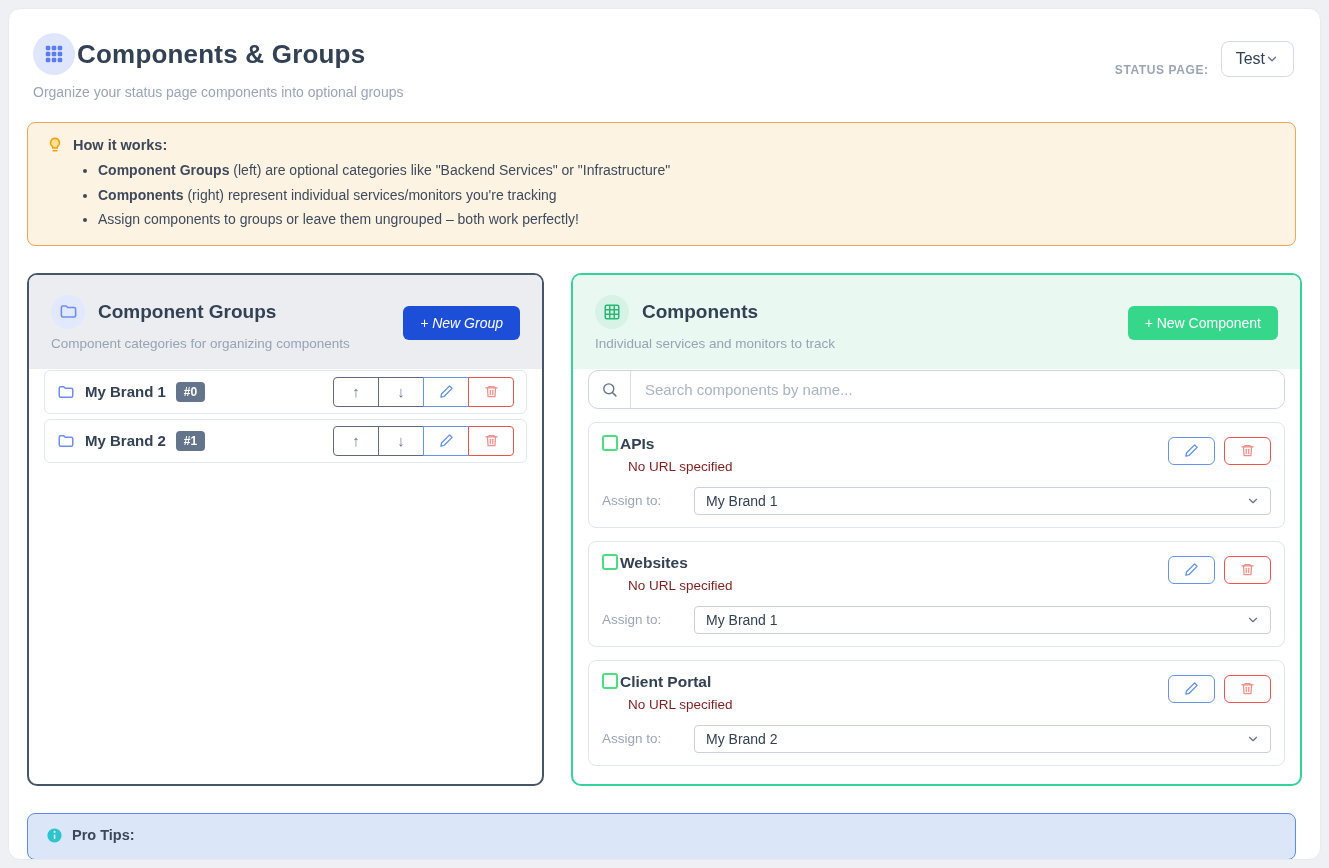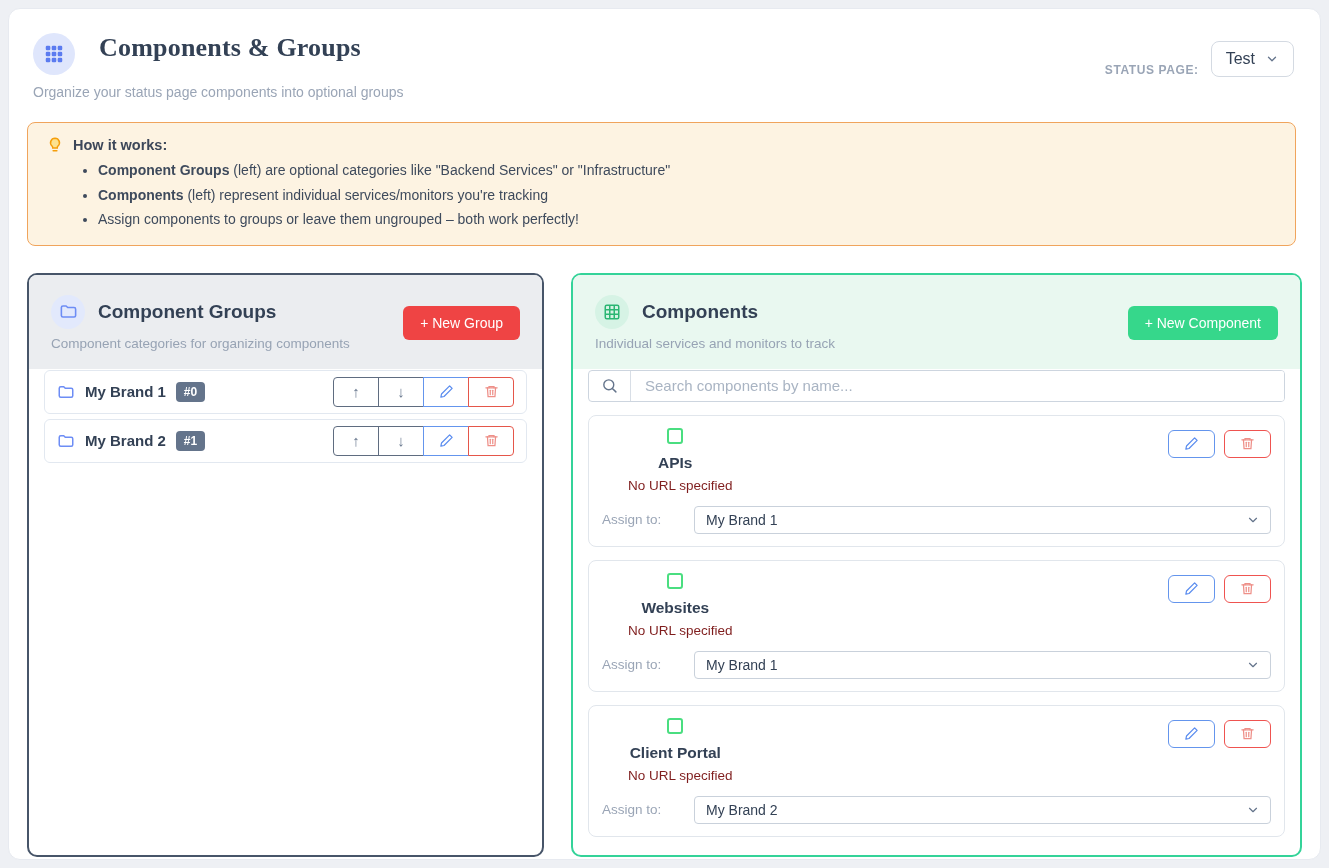--- a/index.html
+++ b/index.html
@@ -13,32 +13,32 @@
   .card {
     background:#fff;
     border:1px solid #e7eaf0;
     border-radius:12px;
     height:852px;
     padding:18px 18px 20px 18px;
     overflow:hidden;
   }
   
   .header-row { display:flex; justify-content:space-between; align-items:flex-start; padding:6px 8px 0 6px; }
-  .header-left .title-line { display:flex; gap:24px;font-family:Liberation Serif, serif; }
+  .header-left .title-line { display:flex; align-items:center; gap:2px; }
   .app-icon {
     width:42px; height:42px; border-radius:50%;
     background:#dfe6fc; display:flex; align-items:center; justify-content:center;
     flex:0 0 auto;
   }
   h1 { font-size:26px; font-weight:700; color:#334155; letter-spacing:.2px; }
   .page-subtitle { margin-top:9px; font-size:14px; color:#9aa5b6; }
   .status-select-wrap { display:flex; align-items:flex-end; gap:12px; margin-top:8px; }
   .status-label { font-size:12px; font-weight:600; letter-spacing:.6px; color:#9aa5b6; }
   .status-select {
-    display:flex; align-items:center; gap:10px;
+    display:flex; align-items:center; 
     border:1px solid #d4dae2; border-radius:8px;
     background:#fff; padding:8px 14px; cursor:pointer;
     font-size:16px; color:#334155; font-weight:500;
   }
   
   .info-box { border-radius:8px; padding:13px 18px 15px; margin:0 6px 0 0; }
   .info-box.how { margin-top:22px; background:#fdf3e2; border:1px solid #f0a45c; }
   .info-box.tips { margin-top:27px; background:#dbe6f9; border:1.5px solid #5e8bee; }
   .info-title { display:flex; align-items:center; gap:9px; font-size:14.5px; font-weight:700; color:#3d4759; }
   .info-box ul { margin:7px 0 0 0; padding-left:52px; }
@@ -56,21 +56,21 @@
   .panel-icon { width:34px; height:34px; border-radius:50%; display:flex; align-items:center; justify-content:center; flex:0 0 auto; }
   .panel.groups .panel-icon { background:#e2e9fc; }
   .panel.components .panel-icon { background:#d6f3e5; }
   .panel-title { font-size:19px; font-weight:700; color:#334155; }
   .panel-subtitle { margin-top:7px; font-size:13.5px; color:#97a3b4; }
   .btn-primary {
     border:none; border-radius:6px; color:#fff; font-size:14px; font-weight:500;
     padding:9px 17px; cursor:pointer; white-space:nowrap;
     font-family:inherit;
   }
-  .btn-primary.slate { background:#ef4444; }
+  .btn-primary.slate { background:#1d4ed8;font-style:italic; }
   .btn-primary.green { background:#36d78b;margin-left:39px; }
   .panel-body { padding:1px 15px 18px; }
   
   .group-row {
     display:flex; justify-content:space-between; align-items:center;
     border:1px solid #e2e8f0; border-radius:6px;
     padding:6px 12px; min-height:42px; margin-bottom:5px; background:#fff;
   }
   .group-left { display:flex; align-items:center; gap:10px; }
   .group-name { font-size:15px; font-weight:700; color:#334155; }
@@ -84,35 +84,35 @@
     display:flex; align-items:center; justify-content:center;
     margin-left:-1px; border-radius:0; font-family:inherit;
   }
   .cbtn:first-child { border-radius:4px 0 0 4px; margin-left:0; }
   .cbtn:last-child { border-radius:0 4px 4px 0; }
   .cbtn.gray { border:1px solid #5f6c80; color:#6b7a90; font-size:15px; }
   .cbtn.blue { border:1px solid #6495ed; position:relative; z-index:1; }
   .cbtn.red  { border:1px solid #e5564a; position:relative; z-index:1; }
   
   .search-bar {
-    display:flex; align-items:stretch; border:1px solid #cdd5df; border-radius:4px;
-    height:32px; overflow:hidden; background:#fff;
+    display:flex; align-items:stretch; border:1px solid #cdd5df; border-radius:10px;
+    height:39px; overflow:hidden; background:#fff;
   }
   .search-icon-cell { width:42px; display:flex; align-items:center; justify-content:center; border-right:1px solid #d8dee6; }
   .search-bar input {
     flex:1; border:none; outline:none; font-size:15px; padding:0 14px;
     font-family:inherit; color:#334155;
   }
   .search-bar input::placeholder { color:#a9b4c3; }
   .component-row {
     border:1px solid #e1e6ec; border-radius:8px; background:#fff;
     padding:12px 13px 12px; margin-top:13px;
   }
   .comp-top { display:flex; justify-content:space-between; align-items:flex-start; }
-  .comp-name-line { display:flex; align-items:center; gap:10px;flex-direction:column; }
+  .comp-name-line { display:flex; gap:2px; }
   .checkbox {
     width:16px; height:16px; border:2px solid #4ade80; border-radius:3px;
     background:#fff; cursor:pointer; flex:0 0 auto;
   }
   .comp-name { font-size:15.5px; font-weight:700; color:#334155; }
   .comp-url { margin:6px 16px 0 26px; font-size:13.5px; color:#7f1d1d; }
   .comp-actions { display:flex; gap:9px; margin-top:2px; }
   .abtn {
     width:47px; height:28px; background:#fff; border-radius:6px; cursor:pointer;
     display:flex; align-items:center; justify-content:center; font-family:inherit;
@@ -171,21 +171,21 @@
       <span>
         <svg width="18" height="18" viewBox="0 0 24 24" fill="none" stroke="#f59e0b" stroke-width="2" stroke-linecap="round">
           <path d="M12 3a6 6 0 0 1 4 10.4c-.6.6-1 1.6-1 2.6h-6c0-1-.4-2-1-2.6A6 6 0 0 1 12 3z" fill="#fcd34d" fill-opacity="0.55"></path>
           <path d="M9.5 19.5h5"></path>
         </svg>
       </span>
       <span>How it works:</span>
     </div>
     <ul>
       <li><b>Component Groups</b><span> (left) are optional categories like "Backend Services" or "Infrastructure"</span></li>
-      <li><b>Components</b><span> (left) represent individual services/monitors you're tracking</span></li>
+      <li><b>Components</b><span> (right) represent individual services/monitors you're tracking</span></li>
       <li><b></b><span>Assign components to groups or leave them ungrouped – both work perfectly!</span></li>
     </ul>
   </div>
 
   <div class="panels">
 
     <section class="panel groups">
       <div class="panel-header">
         <div class="panel-head-left">
           <div class="panel-title-line">

